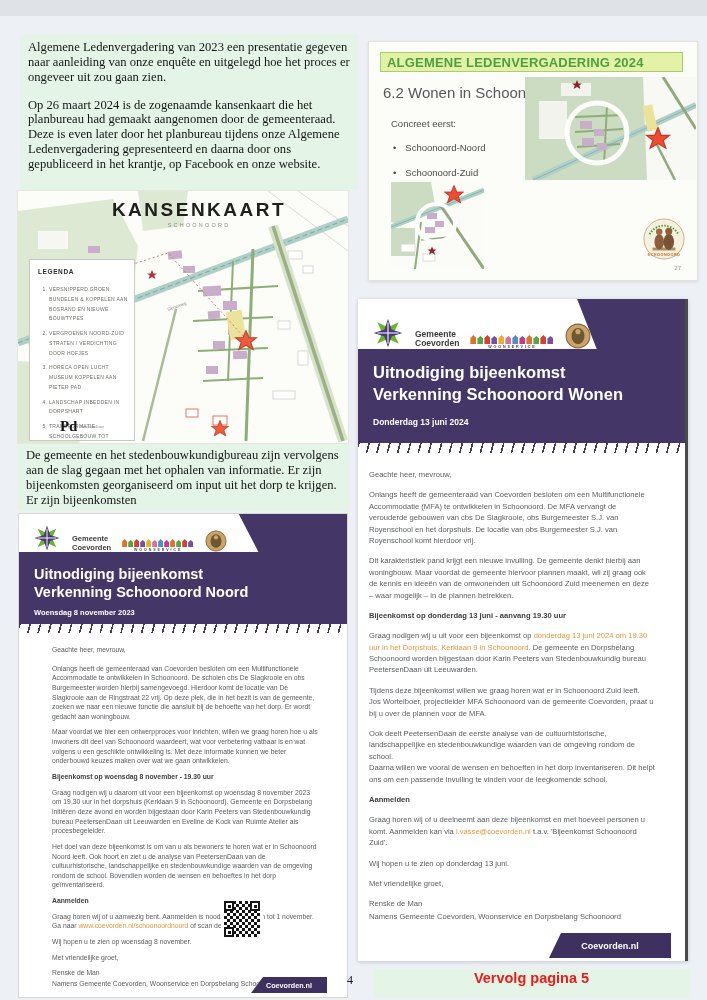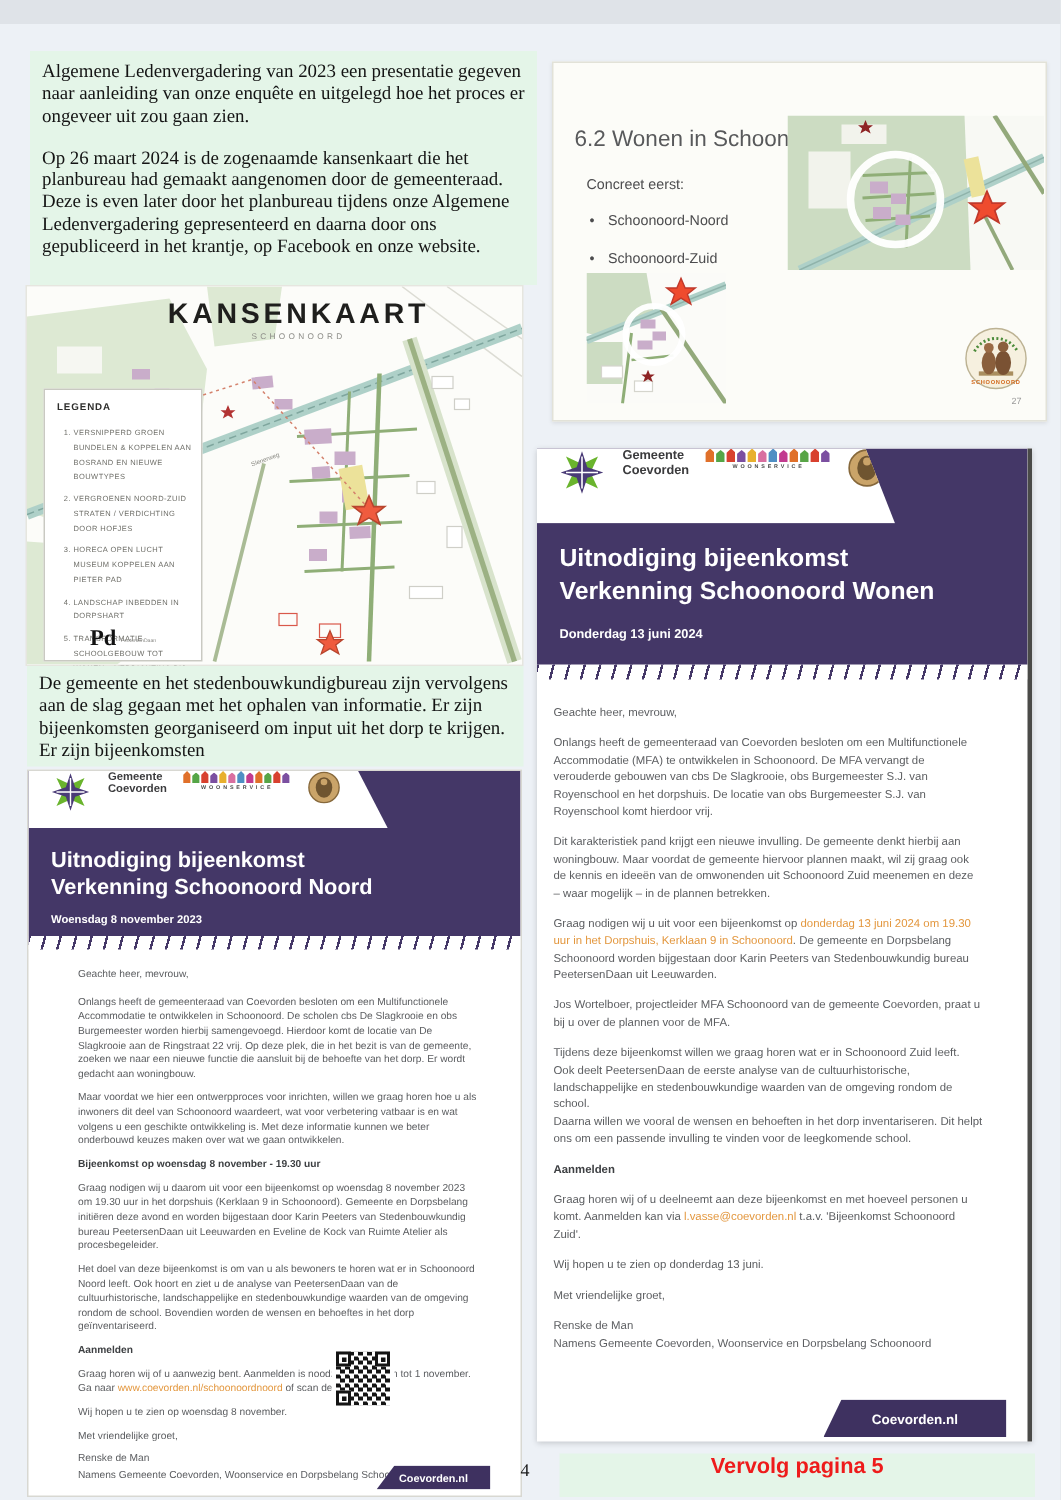--- a/index.html
+++ b/index.html
@@ -37,21 +37,21 @@
   .credit-mark{font-size:15px;font-weight:bold;color:#121212;font-family:"Liberation Serif",serif}
   .credit-name{font-size:3.4px;color:#8a8a86}
 
   
   .letter{position:absolute;background:#fff;overflow:hidden;box-sizing:border-box}
   .noord{left:18px;top:497px;width:330px;height:485px;border:1px solid #d8d8d2}
   .zuid{left:358px;top:283px;width:330px;height:662px;border-right:3px solid #4a4a48;box-shadow:0 1px 4px rgba(0,0,0,.18)}
   .lt-head{position:relative;background:#443767}
   .noord .lt-head{height:110px}
   .zuid .lt-head{height:144px}
-  .lt-band{position:absolute;top:0;left:0;width:100%;background:#fff;clip-path:polygon(0 0,67% 0,73% 100%,0 100%);display:flex;align-items:flex-start;gap:11px;padding-left:14px;box-sizing:border-box}
+  .lt-band{position:absolute;top:0;left:0;width:100%;background:#fff;clip-path:polygon(0 0,67% 0,73% 100%,0 100%);display:flex;align-items:flex-end;gap:11px;padding-left:14px;box-sizing:border-box}
   .noord .lt-band{height:38px}
   .zuid .lt-band{height:50px}
   .gc-text{font-weight:bold;color:#3b3b3d;line-height:1.12}
   .noord .gc-text{font-size:7.5px}
   .zuid .gc-text{font-size:8.5px}
   .ws{display:flex;flex-direction:column;align-items:center}
   .houses{display:flex;align-items:flex-end}
   .houses span{width:5px;height:7px;display:inline-block;margin-right:1px;clip-path:polygon(50% 0,100% 32%,100% 100%,0 100%,0 32%)}
   .houses span:nth-child(odd){height:8px}
   .zuid .houses span{width:6px;height:8px}
@@ -94,20 +94,21 @@
 <body>
 
 <div class="page">
 
   <section class="greenblock intro">
     <p>Algemene Ledenvergadering van 2023 een presentatie gegeven naar aanleiding van onze enquête en uitgelegd hoe het proces er ongeveer uit zou gaan zien.</p>
     <p>Op 26 maart 2024 is de zogenaamde kansenkaart die het planbureau had gemaakt aangenomen door de gemeenteraad. Deze is even later door het planbureau tijdens onze Algemene Ledenvergadering gepresenteerd en daarna door ons gepubliceerd in het krantje, op Facebook en onze website.</p>
   </section>
 
   <section class="slide">
+    <div class="slide-header">ALGEMENE LEDENVERGADERING 2024</div>
     <div class="slide-section">6.2 Wonen in Schoonoord</div>
     <div class="slide-lead">Concreet eerst:</div>
     <div class="slide-bullet" style="top:100px"><span class="dot">•</span><span>Schoonoord-Noord</span></div>
     <div class="slide-bullet" style="top:125px"><span class="dot">•</span><span>Schoonoord-Zuid</span></div>
 
     <svg class="map1" viewBox="0 0 171 103">
       <rect width="171" height="103" fill="#f8f9f4"></rect>
       <polygon points="0,0 118,0 122,103 0,103" fill="#ccdcc2"></polygon>
       <rect x="14" y="24" width="28" height="38" fill="#f2f3ec"></rect>
       <rect x="36" y="6" width="30" height="13" fill="#f2f3ec"></rect>
@@ -330,23 +331,24 @@
       </div>
       <div class="lt-title t1">Uitnodiging bijeenkomst</div>
       <div class="lt-title t2">Verkenning Schoonoord Wonen</div>
       <div class="lt-title dt">Donderdag 13 juni 2024</div>
     </div>
     <div class="ticks"></div>
     <div class="lt-body">
       <p class="salutation">Geachte heer, mevrouw,</p>
       <p>Onlangs heeft de gemeenteraad van Coevorden besloten om een Multifunctionele Accommodatie (MFA) te ontwikkelen in Schoonoord. De MFA vervangt de verouderde gebouwen van cbs De Slagkrooie, obs Burgemeester S.J. van Royenschool en het dorpshuis. De locatie van obs Burgemeester S.J. van Royenschool komt hierdoor vrij.</p>
       <p>Dit karakteristiek pand krijgt een nieuwe invulling. De gemeente denkt hierbij aan woningbouw. Maar voordat de gemeente hiervoor plannen maakt, wil zij graag ook de kennis en ideeën van de omwonenden uit Schoonoord Zuid meenemen en deze – waar mogelijk – in de plannen betrekken.</p>
+      <p class="lt-h">Bijeenkomst op donderdag 13 juni - aanvang 19.30 uur</p>
       <p><span>Graag nodigen wij u uit voor een bijeenkomst op </span><span class="hl">donderdag 13 juni 2024 om 19.30 uur in het Dorpshuis, Kerklaan 9 in Schoonoord</span><span>. De gemeente en Dorpsbelang Schoonoord worden bijgestaan door Karin Peeters van Stedenbouwkundig bureau PeetersenDaan uit Leeuwarden.</span></p>
+      <p style="margin-bottom:0">Tijdens deze bijeenkomst willen we graag horen wat er in Schoonoord Zuid leeft.</p>
       <p>Jos Wortelboer, projectleider MFA Schoonoord van de gemeente Coevorden, praat u bij u over de plannen voor de MFA.</p>
-      <p style="margin-bottom:0">Tijdens deze bijeenkomst willen we graag horen wat er in Schoonoord Zuid leeft.</p>
       <p style="margin-bottom:0">Ook deelt PeetersenDaan de eerste analyse van de cultuurhistorische, landschappelijke en stedenbouwkundige waarden van de omgeving rondom de school.</p>
       <p>Daarna willen we vooral de wensen en behoeften in het dorp inventariseren. Dit helpt ons om een passende invulling te vinden voor de leegkomende school.</p>
       <p class="lt-h">Aanmelden</p>
       <p><span>Graag horen wij of u deelneemt aan deze bijeenkomst en met hoeveel personen u komt. Aanmelden kan via </span><a class="lk" href="#">l.vasse@coevorden.nl</a><span> t.a.v. 'Bijeenkomst Schoonoord Zuid'.</span></p>
       <p>Wij hopen u te zien op donderdag 13 juni.</p>
       <p>Met vriendelijke groet,</p>
       <p style="margin-bottom:1px">Renske de Man</p>
       <p>Namens Gemeente Coevorden, Woonservice en Dorpsbelang Schoonoord</p>
     </div>
     <div class="lt-banner">Coevorden.nl</div>

